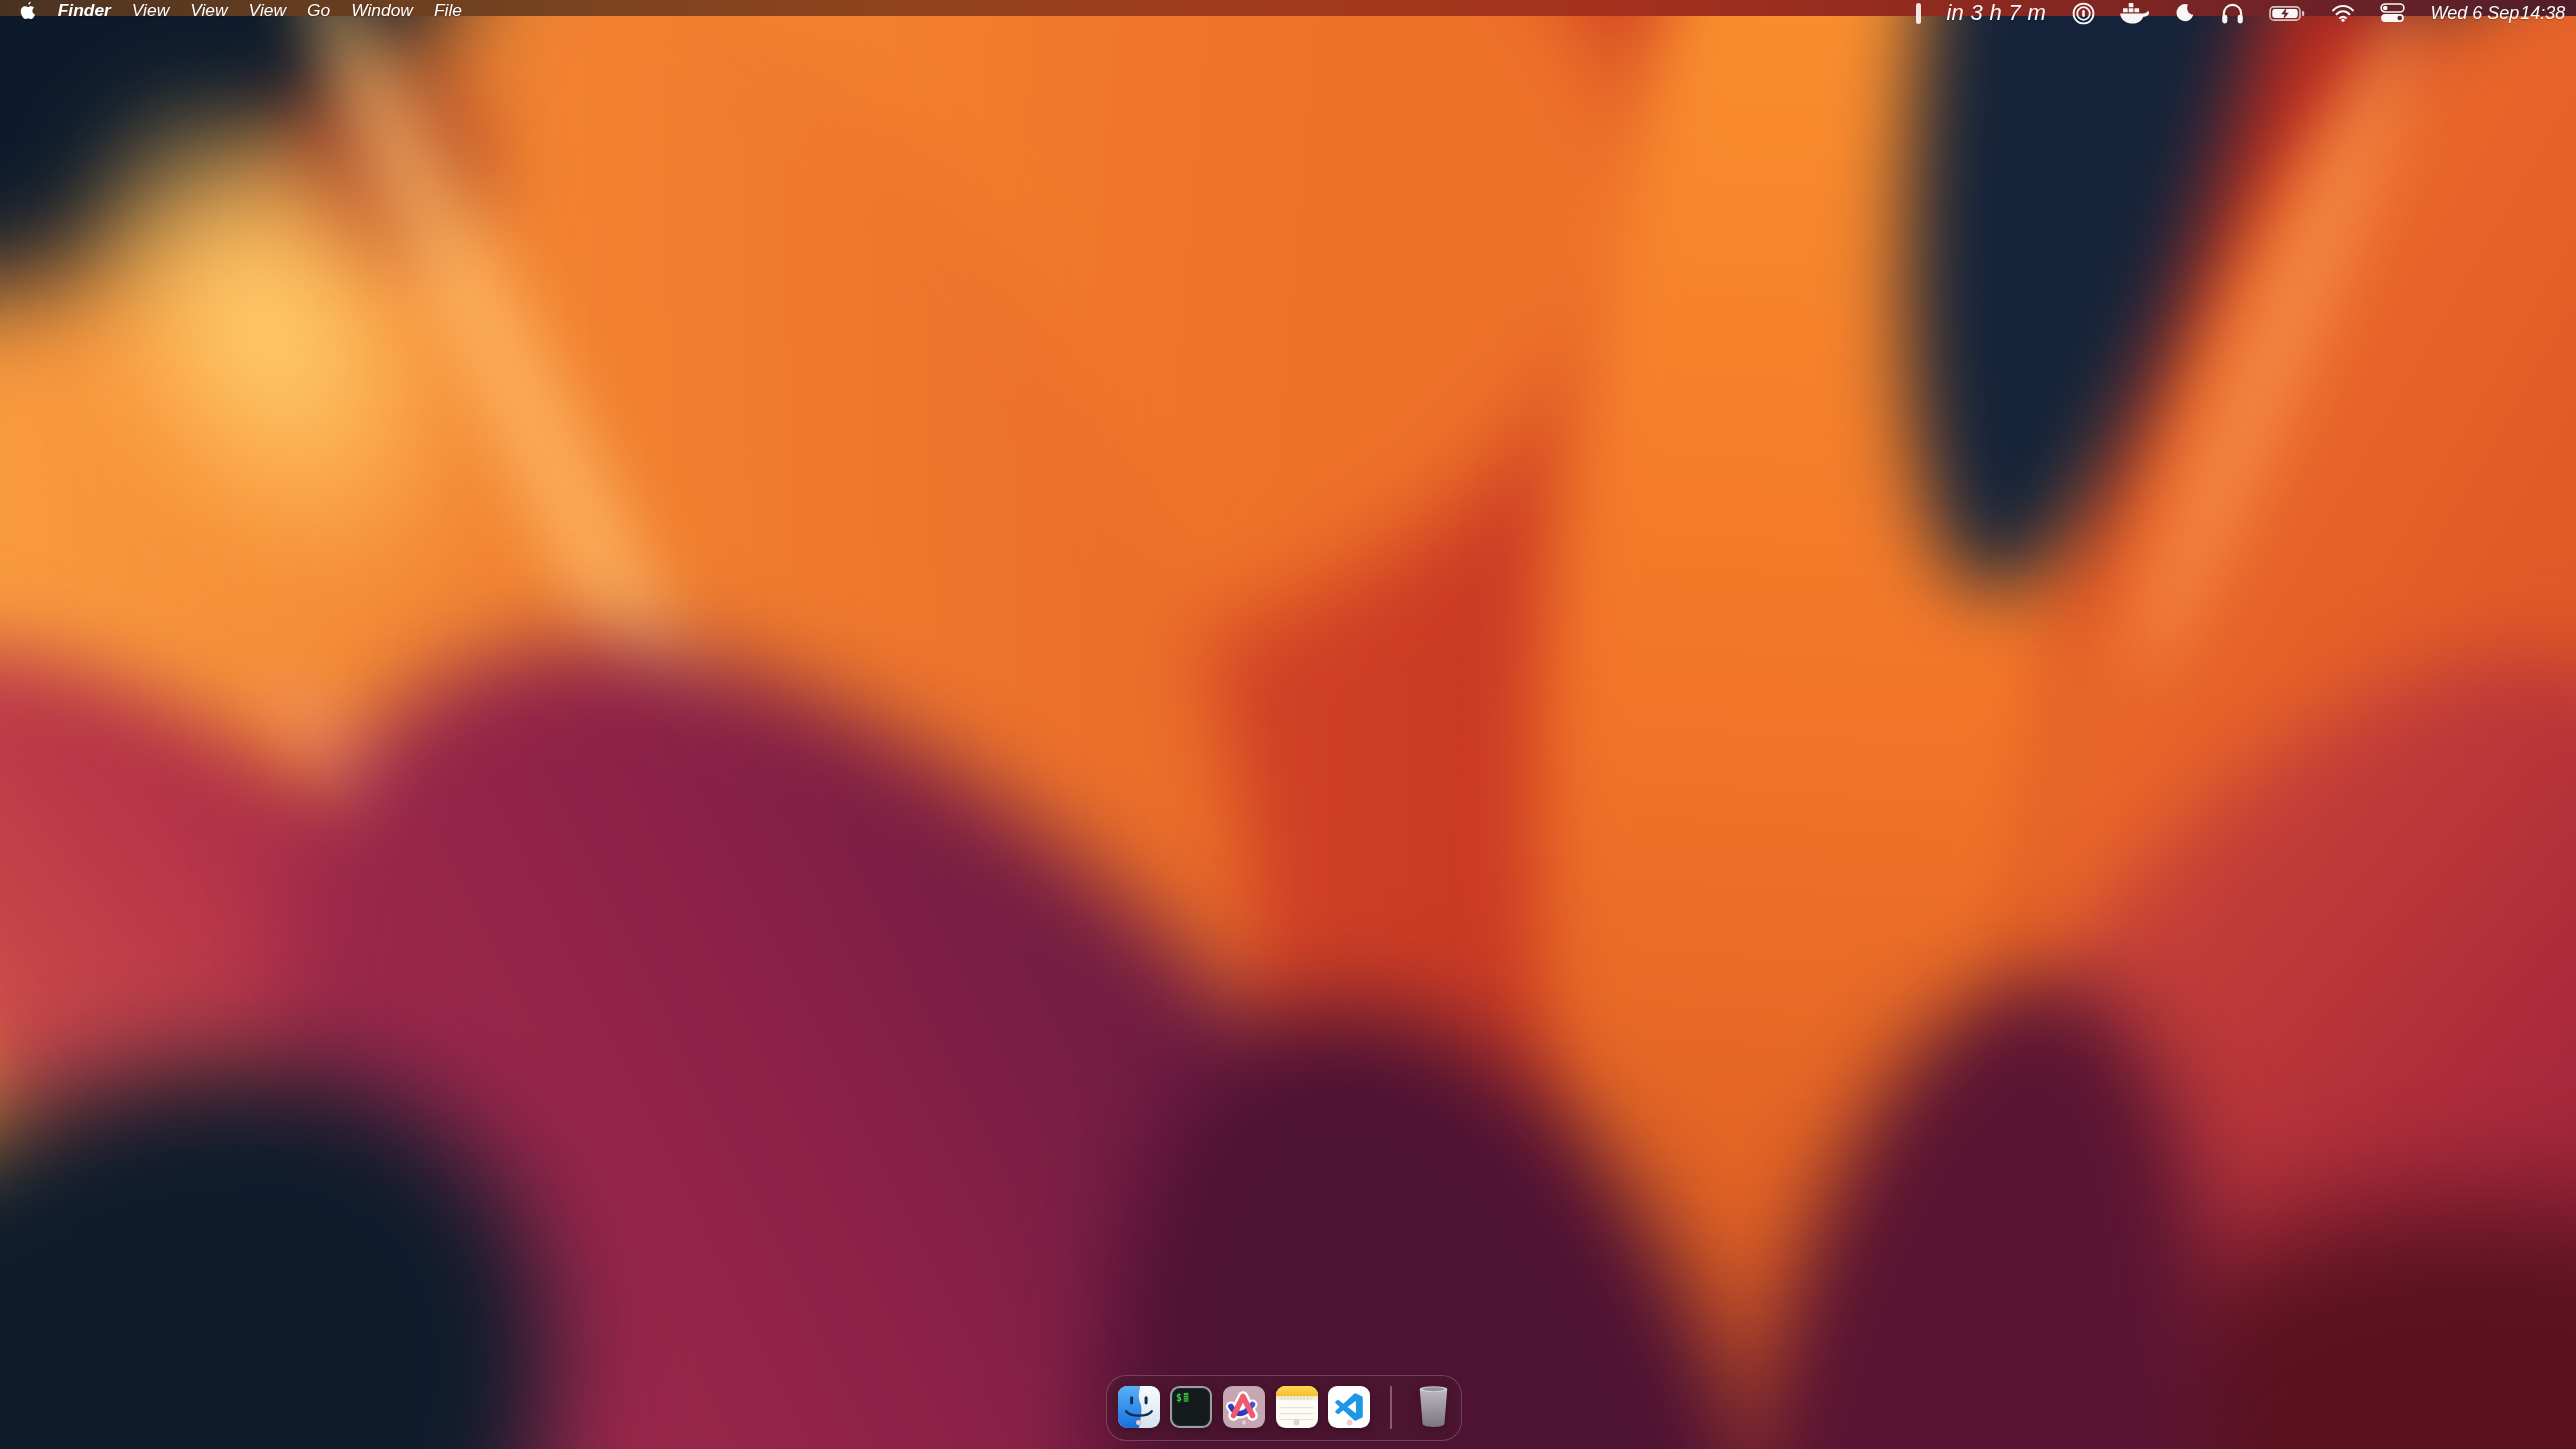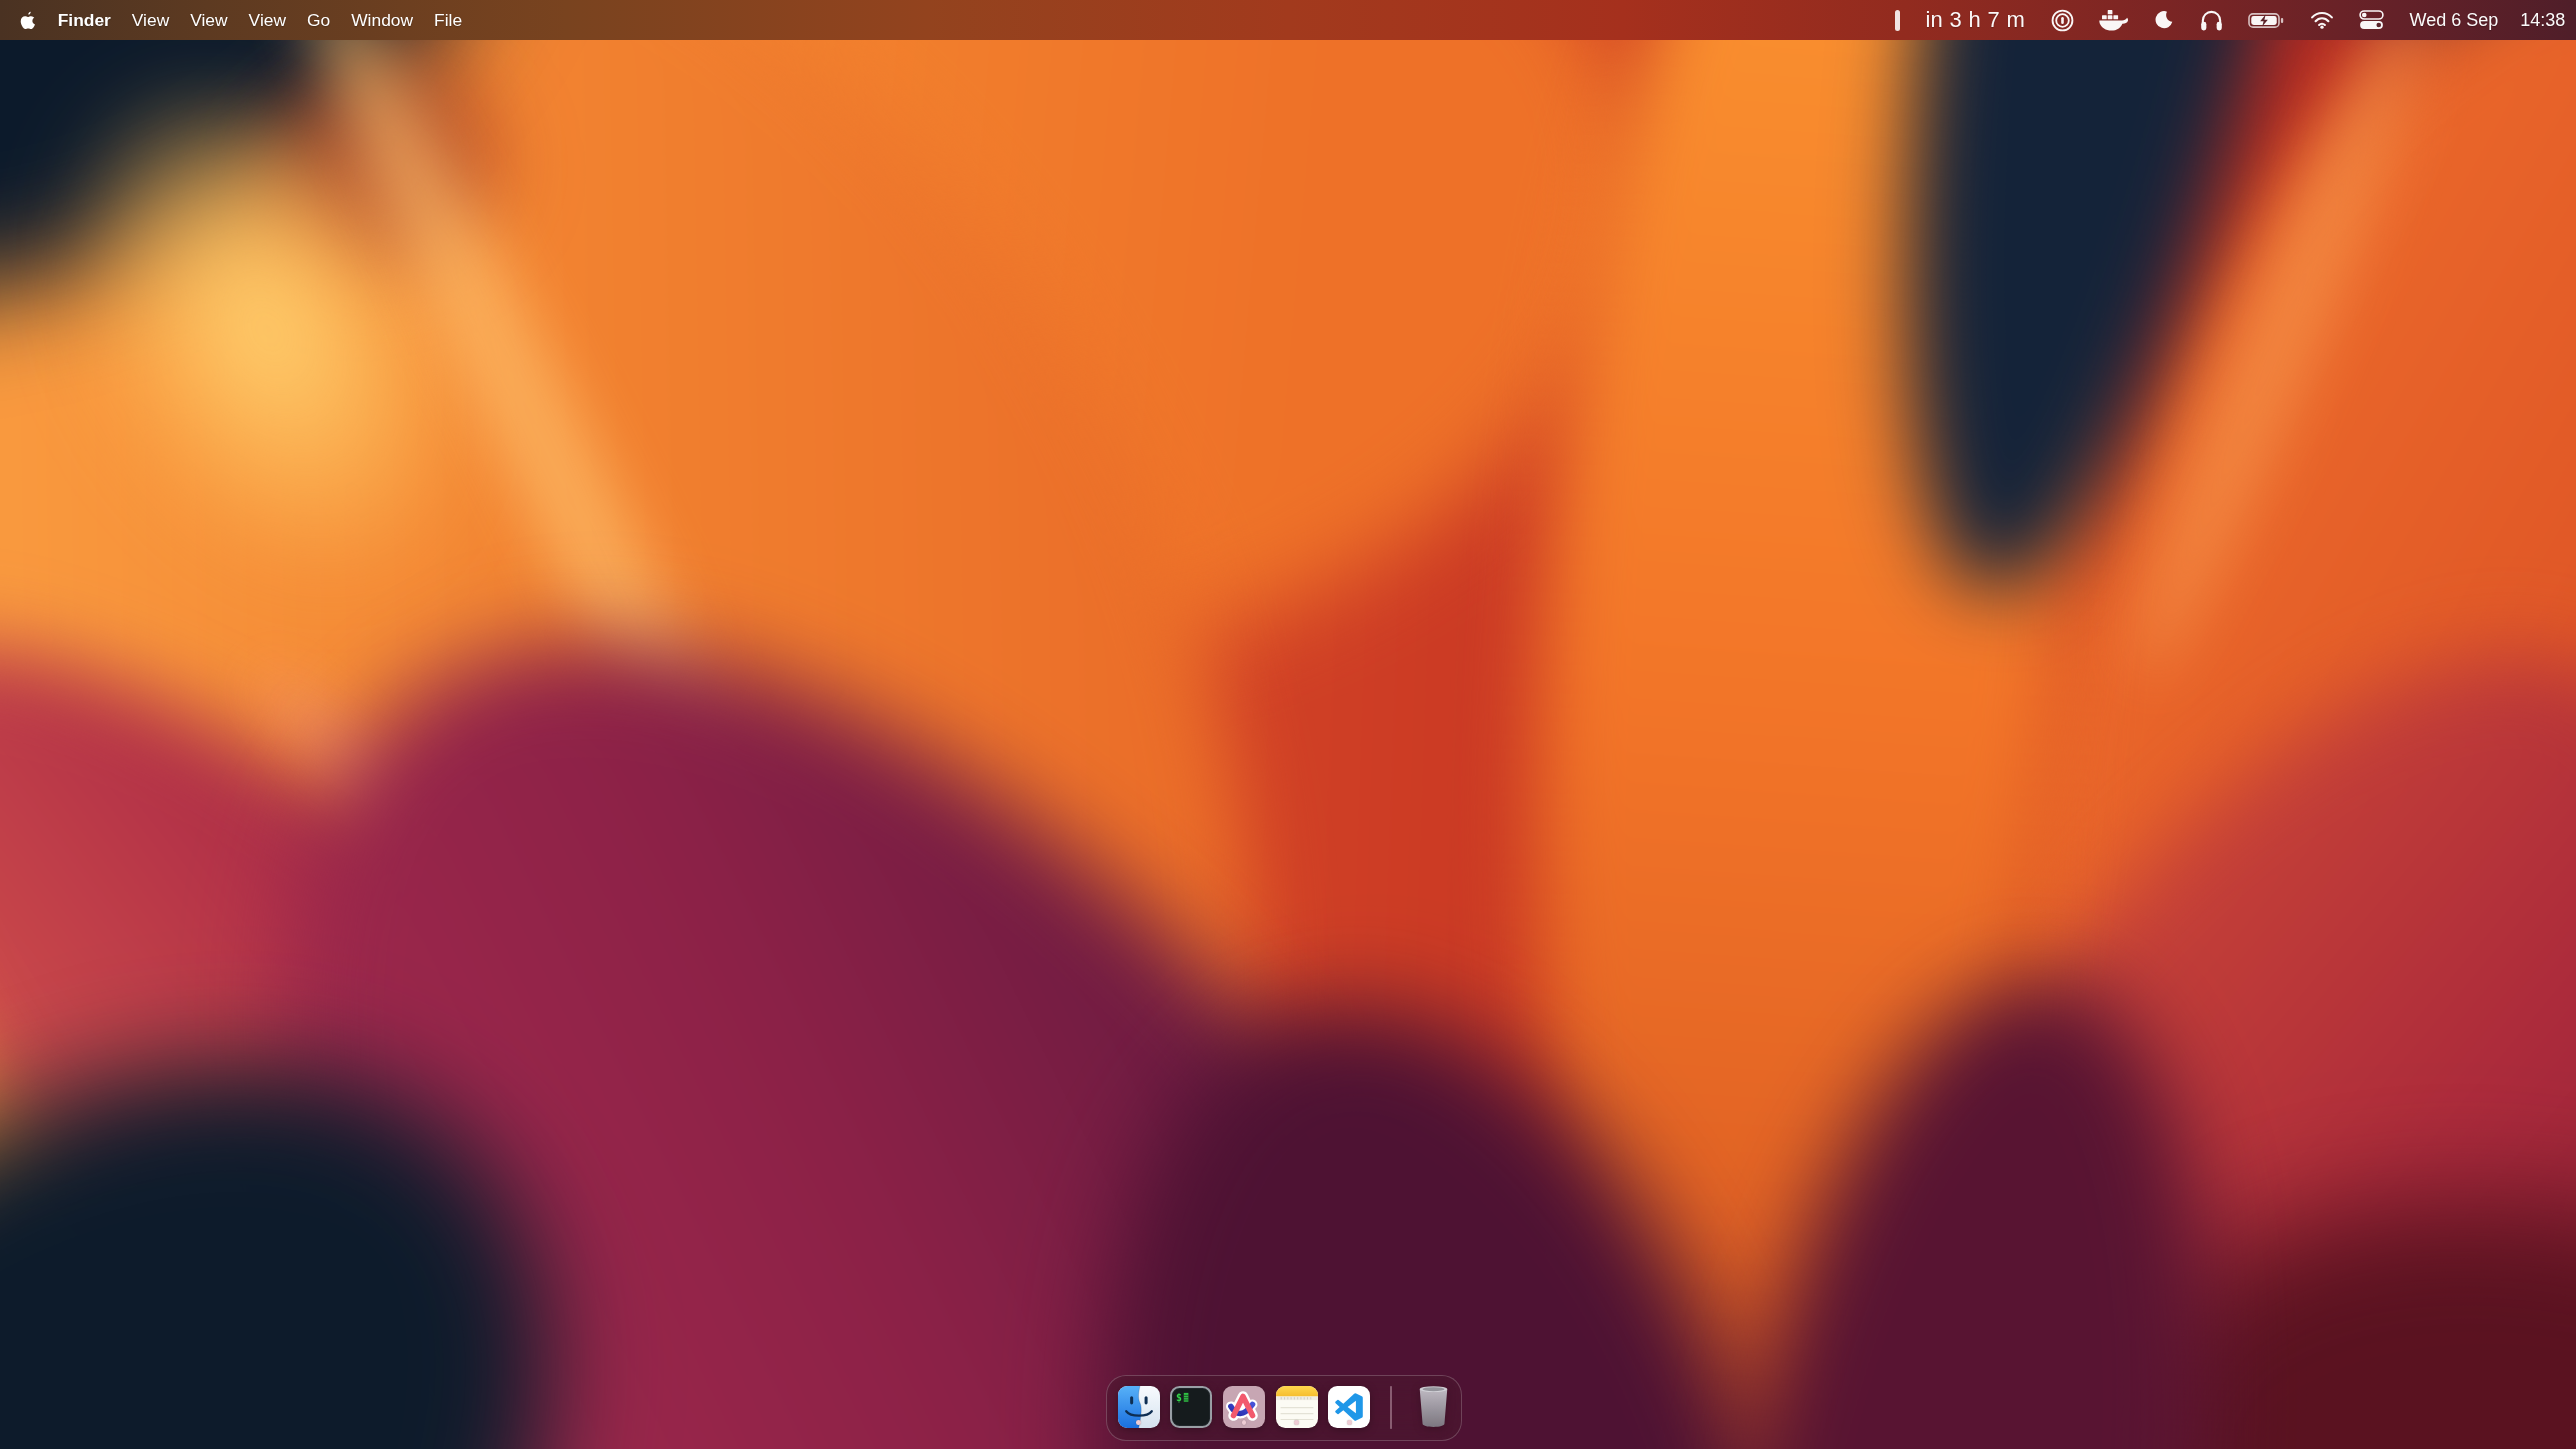--- a/index.html
+++ b/index.html
@@ -5,36 +5,36 @@
   html,body{margin:0;padding:0;background:#000;}
   body{width:2576px;height:1449px;overflow:hidden;position:relative;
        font-family:"Liberation Sans",sans-serif;-webkit-font-smoothing:antialiased;}
 
   
   .wallpaper{position:absolute;inset:0;overflow:hidden;
              background:linear-gradient(105deg,#0c1827 0%,#101e31 60%,#13223a 100%);}
   .petal{position:absolute;border-radius:50%;}
 
   
-  .menubar{position:absolute;top:0;left:0;right:0;height:40px;z-index:50;
-    display:flex;align-items:center;justify-content:space-between;
+  .menubar{position:absolute;top:0;left:0;right:0;height:16px;z-index:50;
+    display:flex;align-items:flex-start;justify-content:space-between;
     padding:0 10.7px 0 20px;box-sizing:border-box;color:#fff;font-size:17.4px;
     text-shadow:0 0.7px 1.3px rgba(0,0,0,.28);
     background:linear-gradient(to right,#4a3222 0%,#5d3a21 8%,#79431f 22%,#93431e 36%,
                #a23a1d 50%,#a5301d 63%,#922b1f 74%,#7b2524 84%,#642128 93%,#4f1e29 100%);
-    backdrop-filter:blur(27px) saturate(1.2);}
+    backdrop-filter:blur(27px) saturate(1.2);font-style:italic;}
   .mb-left{display:flex;align-items:center;gap:21px;}
   .mb-app{font-weight:700;}
   .mb-item{font-weight:400;cursor:default;}
   .apple-wrap{display:flex;align-items:center;margin-right:1.3px;}
   .mb-right{display:flex;align-items:center;gap:25.5px;}
   .status{display:flex;align-items:center;opacity:.96;}
   .vbar{display:block;width:5.4px;height:21px;border-radius:2.7px;background:#fdfbfb;opacity:.93;}
   .mb-timer{font-size:22px;opacity:.97;letter-spacing:0.3px;}
-  .mb-clock{display:flex;align-items:baseline;gap:22px;font-size:18px;opacity:.98;}
+  .mb-clock{display:flex;align-items:baseline;gap:1px;font-size:18px;opacity:.98;}
 
   
   .dock{position:absolute;left:1106px;top:1375px;height:66px;z-index:50;
     display:inline-flex;align-items:flex-start;padding:0 10.7px;box-sizing:border-box;
     background:rgba(70,26,44,.46);border:1.3px solid rgba(255,255,255,.2);
     border-radius:20px;backdrop-filter:blur(24px) saturate(1.1);}
   .dock-item{width:42px;margin-right:10.7px;position:relative;display:flex;
     flex-direction:column;align-items:center;padding-top:10px;}
   .dock-item:nth-child(5){margin-right:0;}
   .dock-icon{width:42px;height:42px;display:block;

